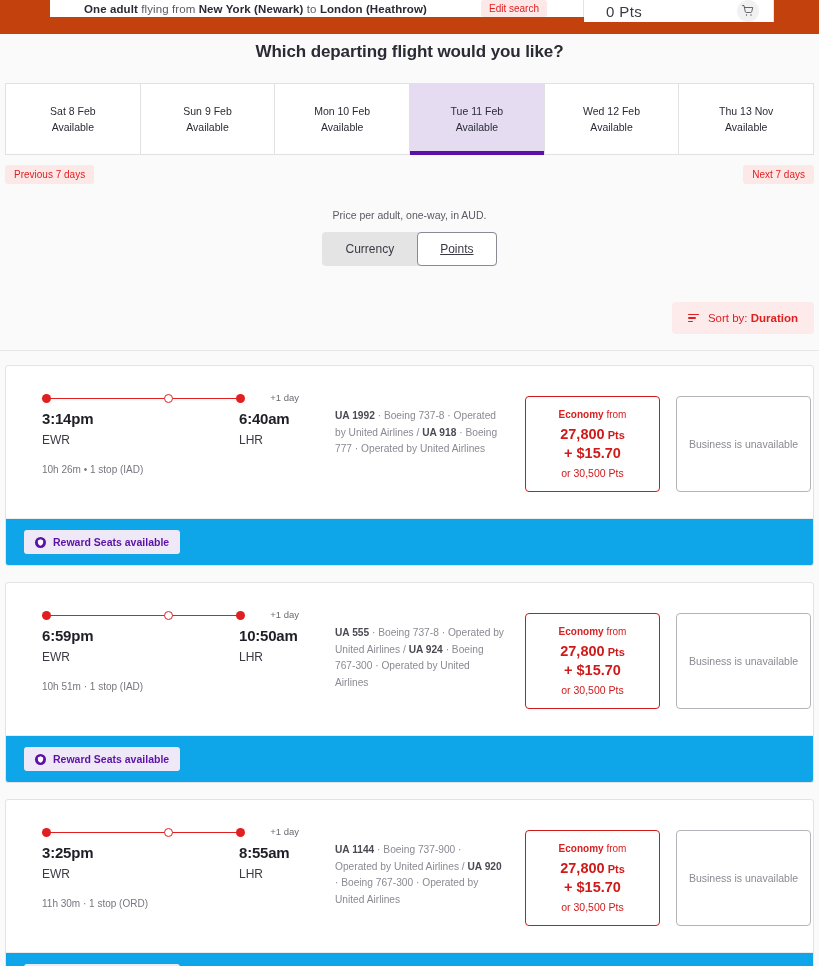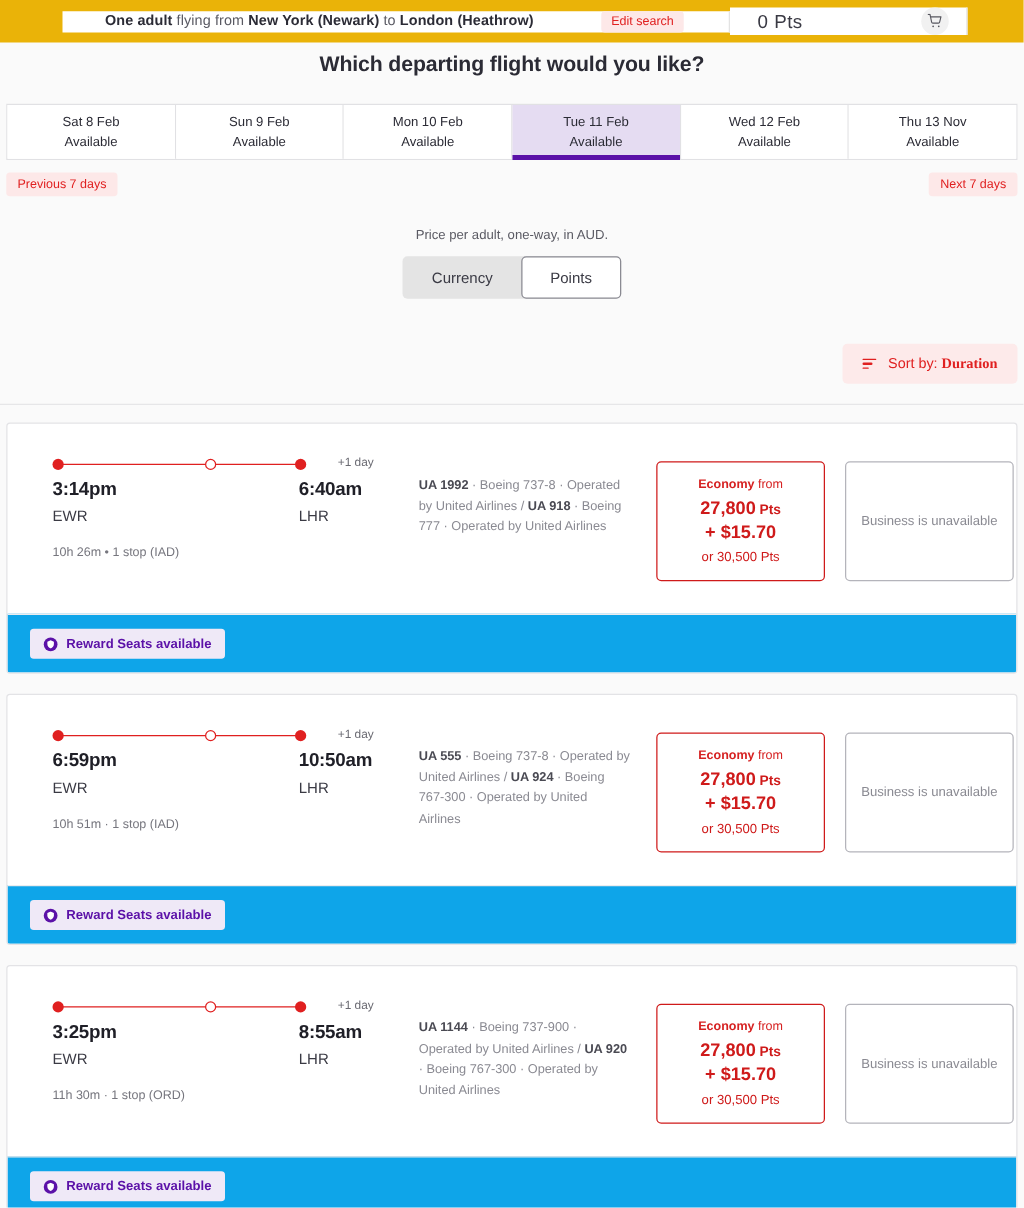--- a/index.html
+++ b/index.html
@@ -9,23 +9,23 @@
     overflow: hidden;
     background: #fafafa;
     font-family: "Liberation Sans", sans-serif;
     -webkit-font-smoothing: antialiased;
   }
 
   
   .topbar {
     position: relative;
     height: 34px;
-    background: #eab308;
-    display: flex;
-    align-items: center;
+    background: #c2410c;
+    display: flex;
+    align-items: flex-start;
   }
   .topbar-spacer {
     width: 50px;
     background: #ffffff;
     border-right: 1px solid #e3e3e3;
   }
   .topbar-main {
     flex: 1;
     background: #ffffff;
     display: flex;
@@ -84,21 +84,21 @@
     padding: 8px 0 0 0;
     letter-spacing: -0.1px;
   }
 
   
   .date-tabs {
     display: flex;
     margin: 21px 5px 0 5px;
     background: #ffffff;
     border: 1px solid #e1e1e4;
-    height: 45px;
+    height: 72px;
   }
   .date-tab {
     flex: 1;
     border-right: 1px solid #e1e1e4;
     display: flex;
     flex-direction: column;
     align-items: center;
     justify-content: center;
     cursor: pointer;
     position: relative;
@@ -162,40 +162,41 @@
     color: #3a3a44;
     padding: 9px 22px;
     cursor: pointer;
     border-radius: 4px;
     background: transparent;
     border: 1px solid transparent;
   }
   .toggle-btn.active {
     background: #ffffff;
     border: 1px solid #8a8a92;
+    text-decoration: underline;
   }
 
   
   .sort-row {
     display: flex;
     justify-content: flex-end;
     margin: 36px 5px 0 5px;
   }
   .sort-pill {
     background: #fdeaea;
     color: #e02020;
     font-size: 11.5px;
     padding: 10px 16px;
     border-radius: 4px;
     display: flex;
     align-items: center;
     gap: 9px;
     cursor: pointer;
   }
-  .sort-pill b { font-weight: 700; font-family: Liberation Serif, serif; }
+  .sort-pill b { font-weight: 700; }
   .sort-icon { display: flex; flex-direction: column; gap: 2px; }
   .sort-icon i { display: block; height: 1.6px; background: #e02020; border-radius: 1px; }
   .sort-icon i:nth-child(1) { width: 11px; }
   .sort-icon i:nth-child(2) { width: 8px; }
   .sort-icon i:nth-child(3) { width: 5px; }
 
   .divider {
     height: 1px;
     background: #e6e6e8;
     margin-top: 16px;

